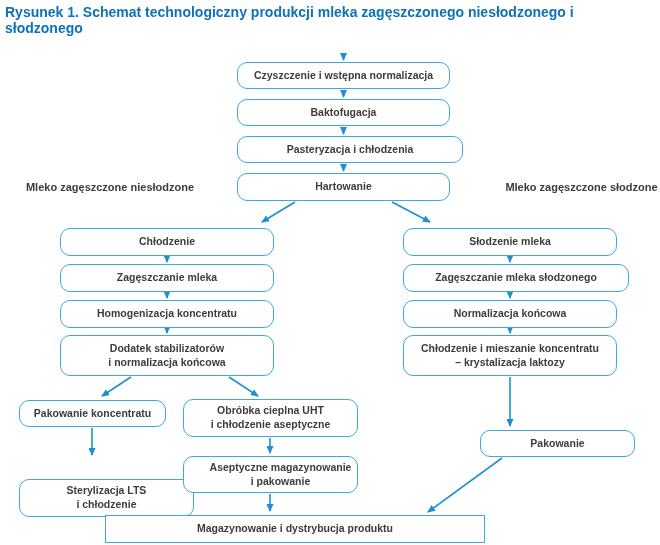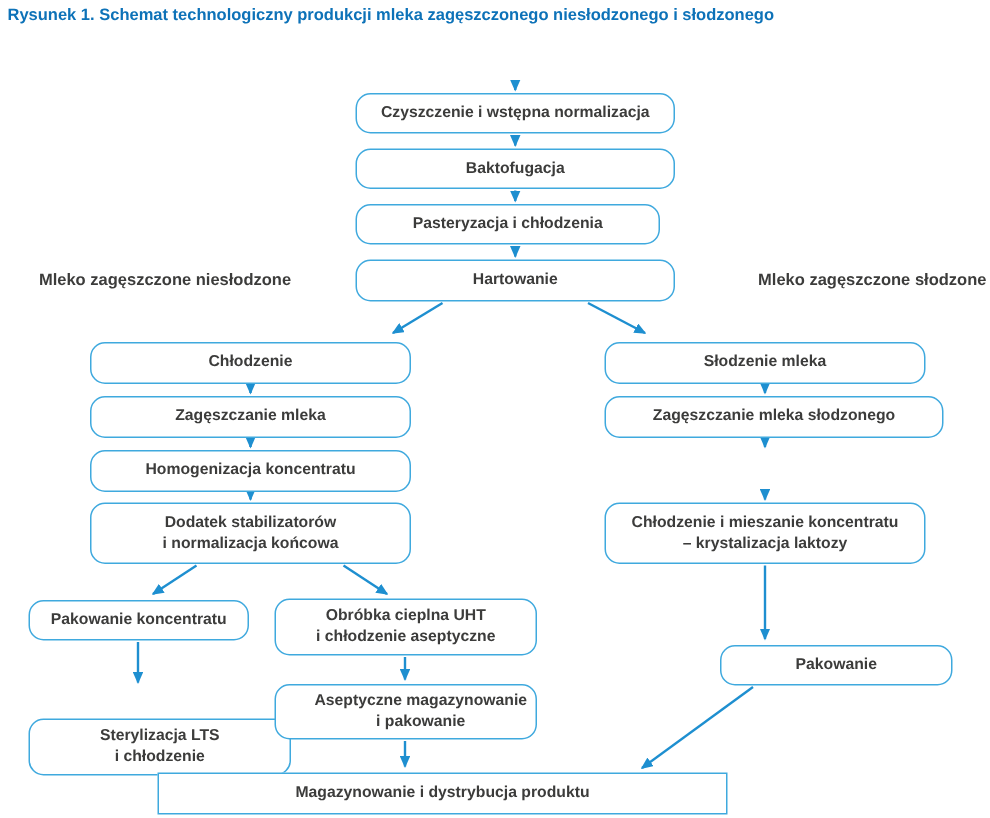--- a/index.html
+++ b/index.html
@@ -14,21 +14,21 @@
     position: relative;
     width: 660px;
     height: 545px;
     background: var(--c-bg);
     font-family: "Liberation Sans", "DejaVu Sans", sans-serif;
     overflow: hidden;
   }
   .title {
     position: absolute;
     left: 5px; top: 4px; width: 650px;
-    font-size: 11px; font-weight: bold;
+    font-size: 14px; font-weight: bold;
     color: var(--c-title);
   }
   .node {
     position: absolute;
     box-sizing: border-box;
     border: 1.6px solid var(--c-border);
     border-radius: 10px;
     background: #fff;
     color: var(--c-text);
     font-size: 10.5px;
@@ -50,21 +50,21 @@
     white-space: nowrap;
   }
   .arrows { position: absolute; left: 0; top: 0; pointer-events: none; }
   .arrows line { stroke: var(--c-arrow); stroke-width: 1.6; }
   .arrows marker path { fill: var(--c-arrow); }
 
   
   #n-m0 { left: 237px; top: 29px;  width: 213px; height: 24px; }
   #n-m1 { left: 237px; top: 62px;  width: 213px; height: 27px; }
   #n-m2 { left: 237px; top: 99px;  width: 213px; height: 27px; }
-  #n-m3 { left: 237px; top: 136px; width: 203px; height: 27px; }
+  #n-m3 { left: 237px; top: 136px; width: 226px; height: 27px; }
   #n-m4 { left: 237px; top: 173px; width: 213px; height: 28px; }
   
   #n-u0 { left: 60px;  top: 228px; width: 214px; height: 28px; }
   #n-u1 { left: 60px;  top: 264px; width: 214px; height: 28px; }
   #n-u2 { left: 60px;  top: 300px; width: 214px; height: 28px; }
   #n-u3 { left: 60px;  top: 335px; width: 214px; height: 41px; }
   #n-u4 { left: 19px;  top: 400px; width: 147px; height: 27px; }
   #n-u5 { left: 19px;  top: 479px; width: 175px; height: 38px; }
   #n-u6 { left: 183px; top: 399px; width: 175px; height: 38px; }
   #n-u7 { left: 183px; top: 456px; width: 175px; height: 37px; padding-left: 24px; }
@@ -135,19 +135,20 @@
   <div class="node" id="n-u4">Pakowanie koncentratu</div>
   <div class="node" id="n-u5">Sterylizacja LTS
 i chłodzenie</div>
   <div class="node" id="n-u6">Obróbka cieplna UHT
 i chłodzenie aseptyczne</div>
   <div class="node" id="n-u7">Aseptyczne magazynowanie
 i pakowanie</div>
 
   <div class="node" id="n-s0">Słodzenie mleka</div>
   <div class="node" id="n-s1">Zagęszczanie mleka słodzonego</div>
+  <div class="node" id="n-s2">Normalizacja końcowa</div>
   <div class="node" id="n-s3">Chłodzenie i mieszanie koncentratu
 – krystalizacja laktozy</div>
   <div class="node" id="n-s4">Pakowanie</div>
 
   <div class="node" id="n-f0">Magazynowanie i dystrybucja produktu</div>
 
 </div>
 
 </body></html>

